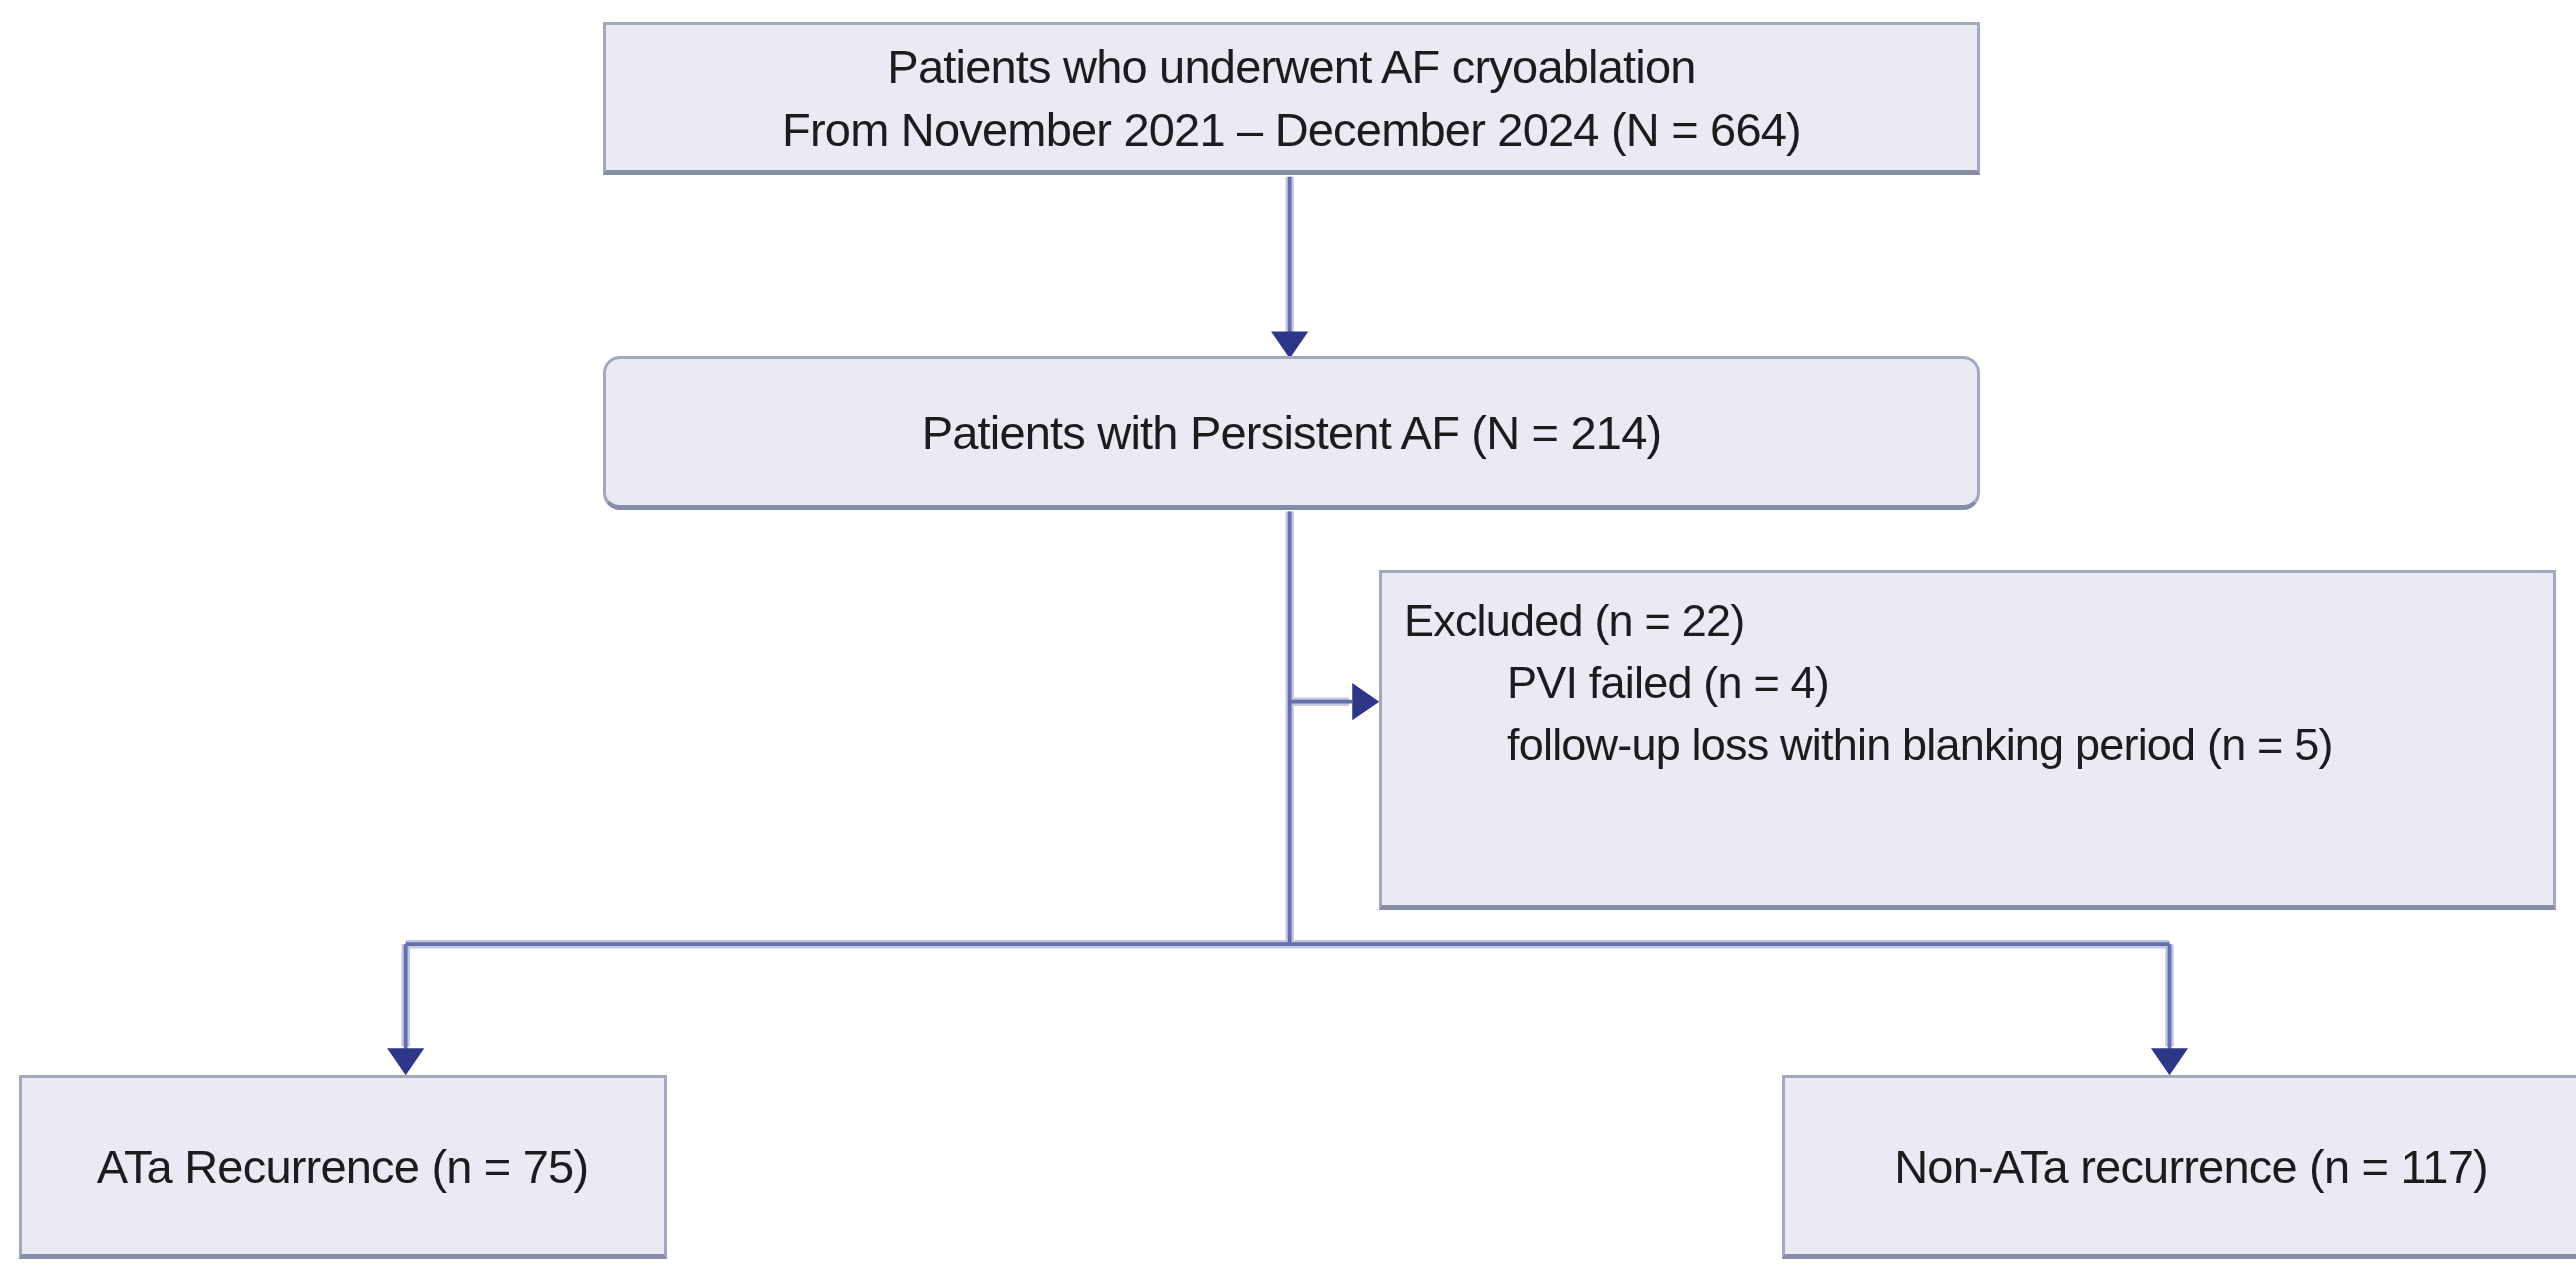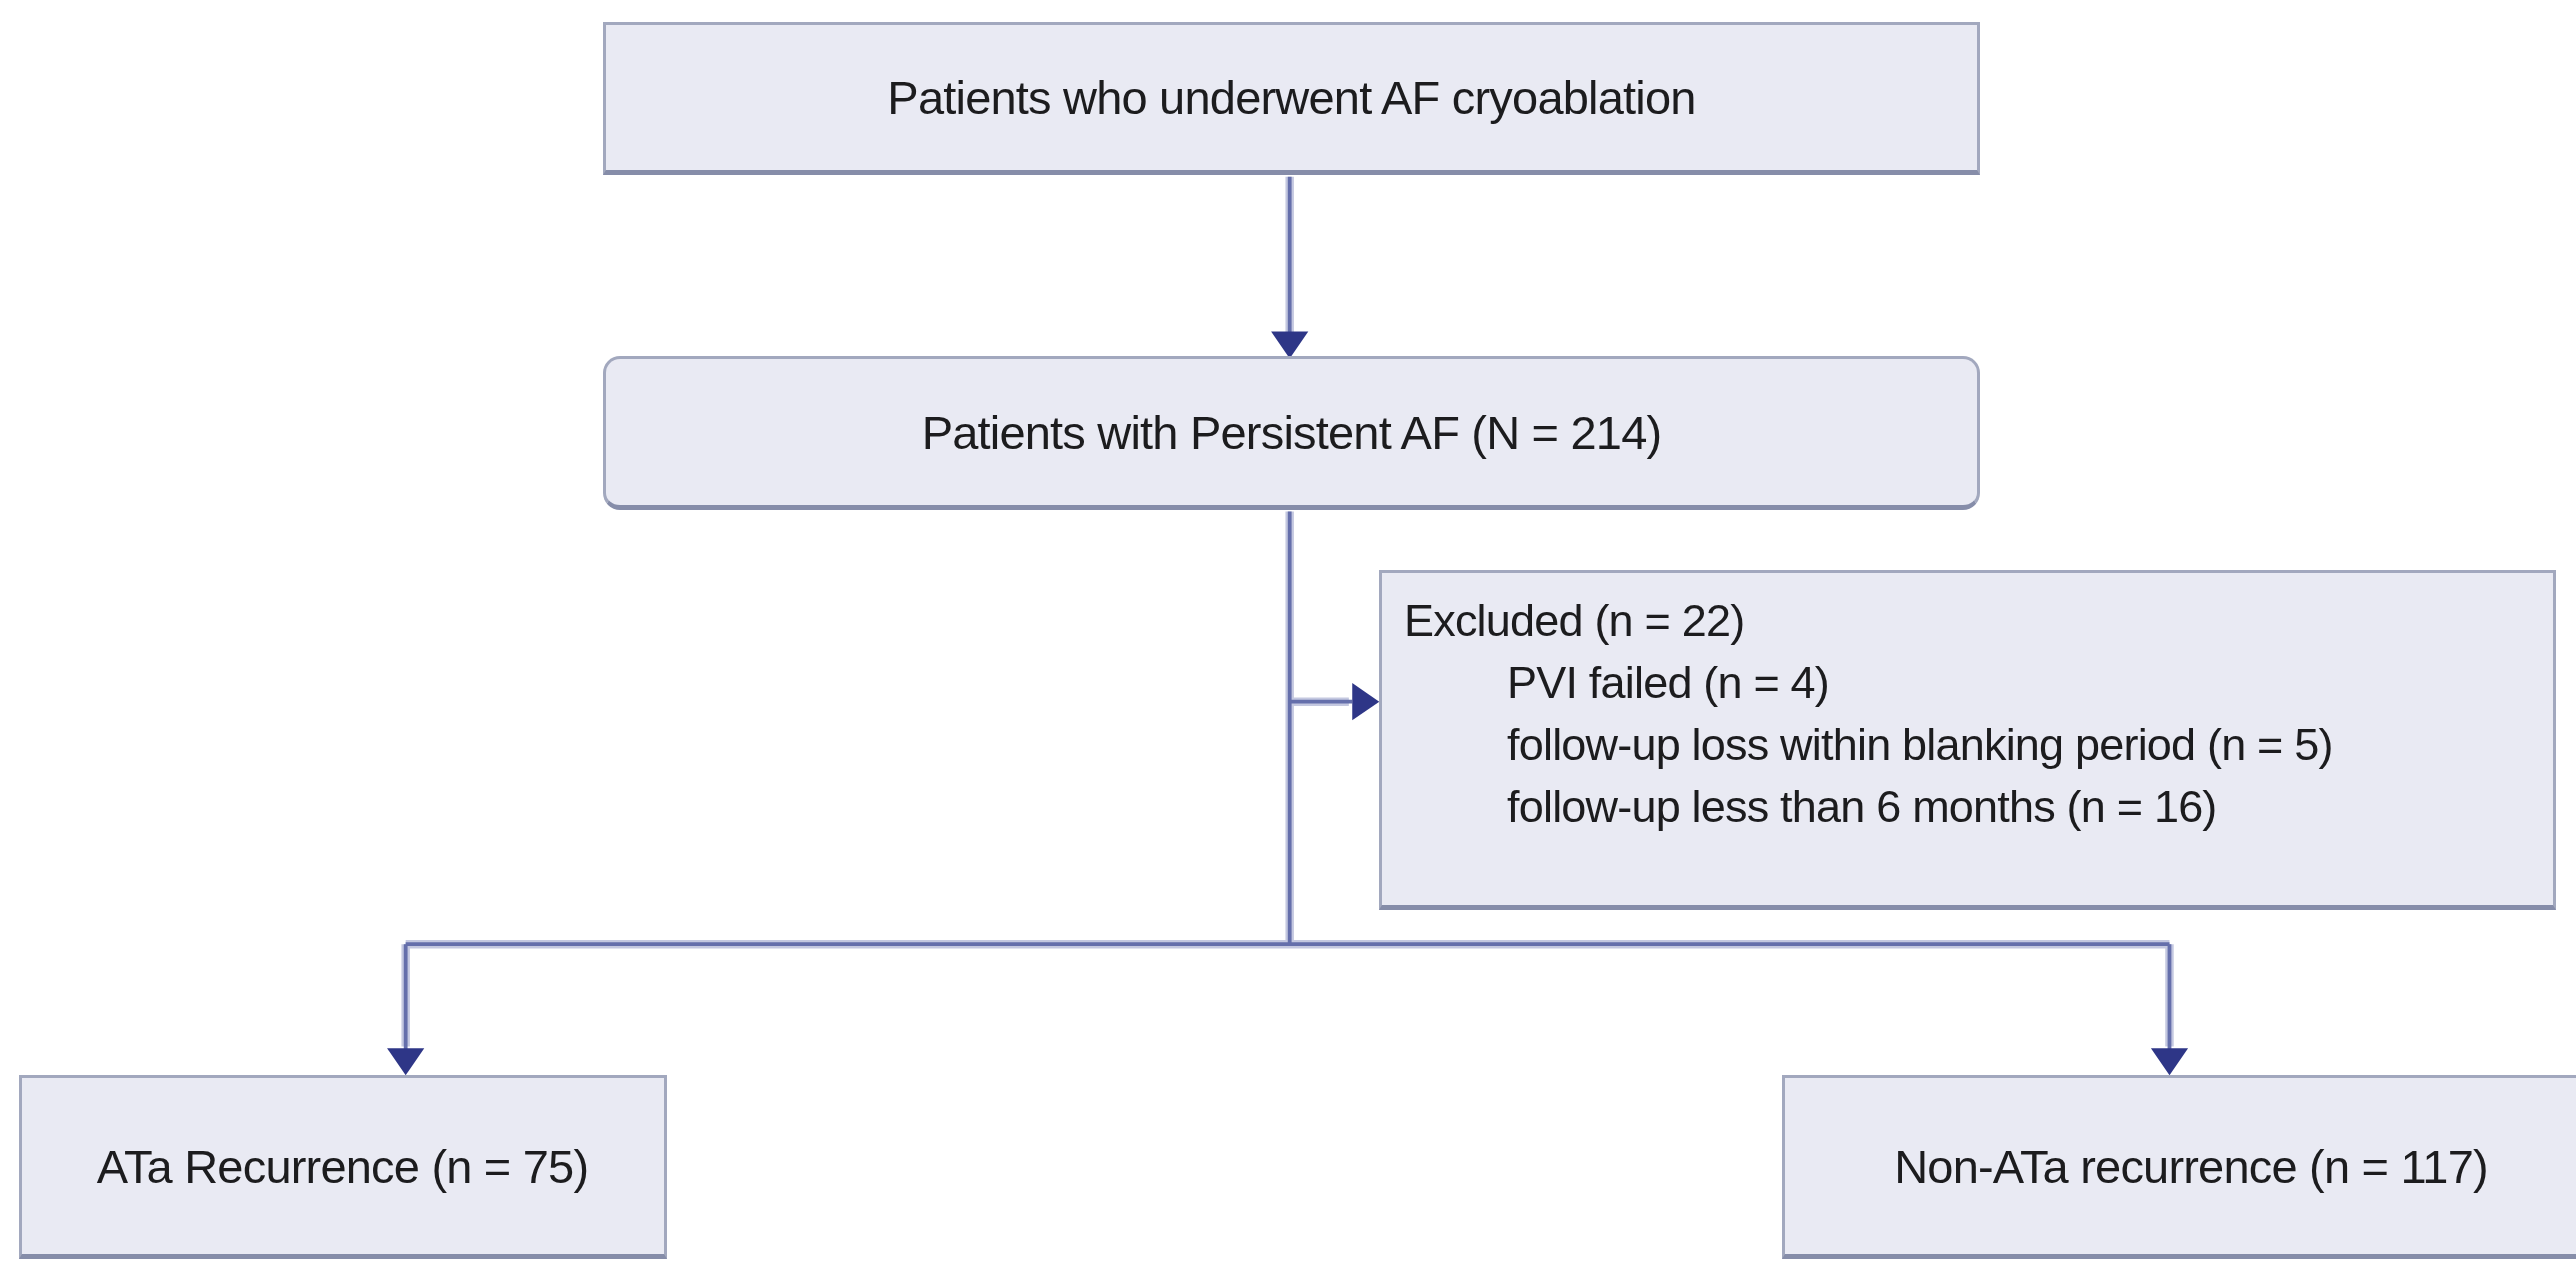--- a/index.html
+++ b/index.html
@@ -74,31 +74,31 @@
     <path class="connector-line" d="M2567 1117 L2567 1242"></path>
 
     <polygon class="arrowhead" points="1504,392 1548,392 1526,424"></polygon>
     <polygon class="arrowhead" points="1600,808 1600,852 1632,830"></polygon>
     <polygon class="arrowhead" points="458,1240 502,1240 480,1272"></polygon>
     <polygon class="arrowhead" points="2545,1240 2589,1240 2567,1272"></polygon>
   </svg>
 
   <div class="box box--enrollment">
     <div class="line">Patients who underwent AF cryoablation</div>
+    <div class="line">From November 2021 – December 2024 (N = 664)</div>
   </div>
 
   <div class="box box--persistent">
     <div class="line">Patients with Persistent AF (N = 214)</div>
   </div>
 
   <div class="box box--excluded">
     <div class="line">Excluded (n = 22)</div>
     <div class="line indent">PVI failed (n = 4)</div>
     <div class="line indent">follow-up loss within blanking period (n = 5)</div>
-    <div class="line indent">follow-up less than 6 months (n = 16)</div>
   </div>
 
   <div class="box box--ata">
     <div class="line">ATa Recurrence (n = 75)</div>
   </div>
 
   <div class="box box--nonata">
     <div class="line">Non-ATa recurrence (n = 117)</div>
   </div>
 

